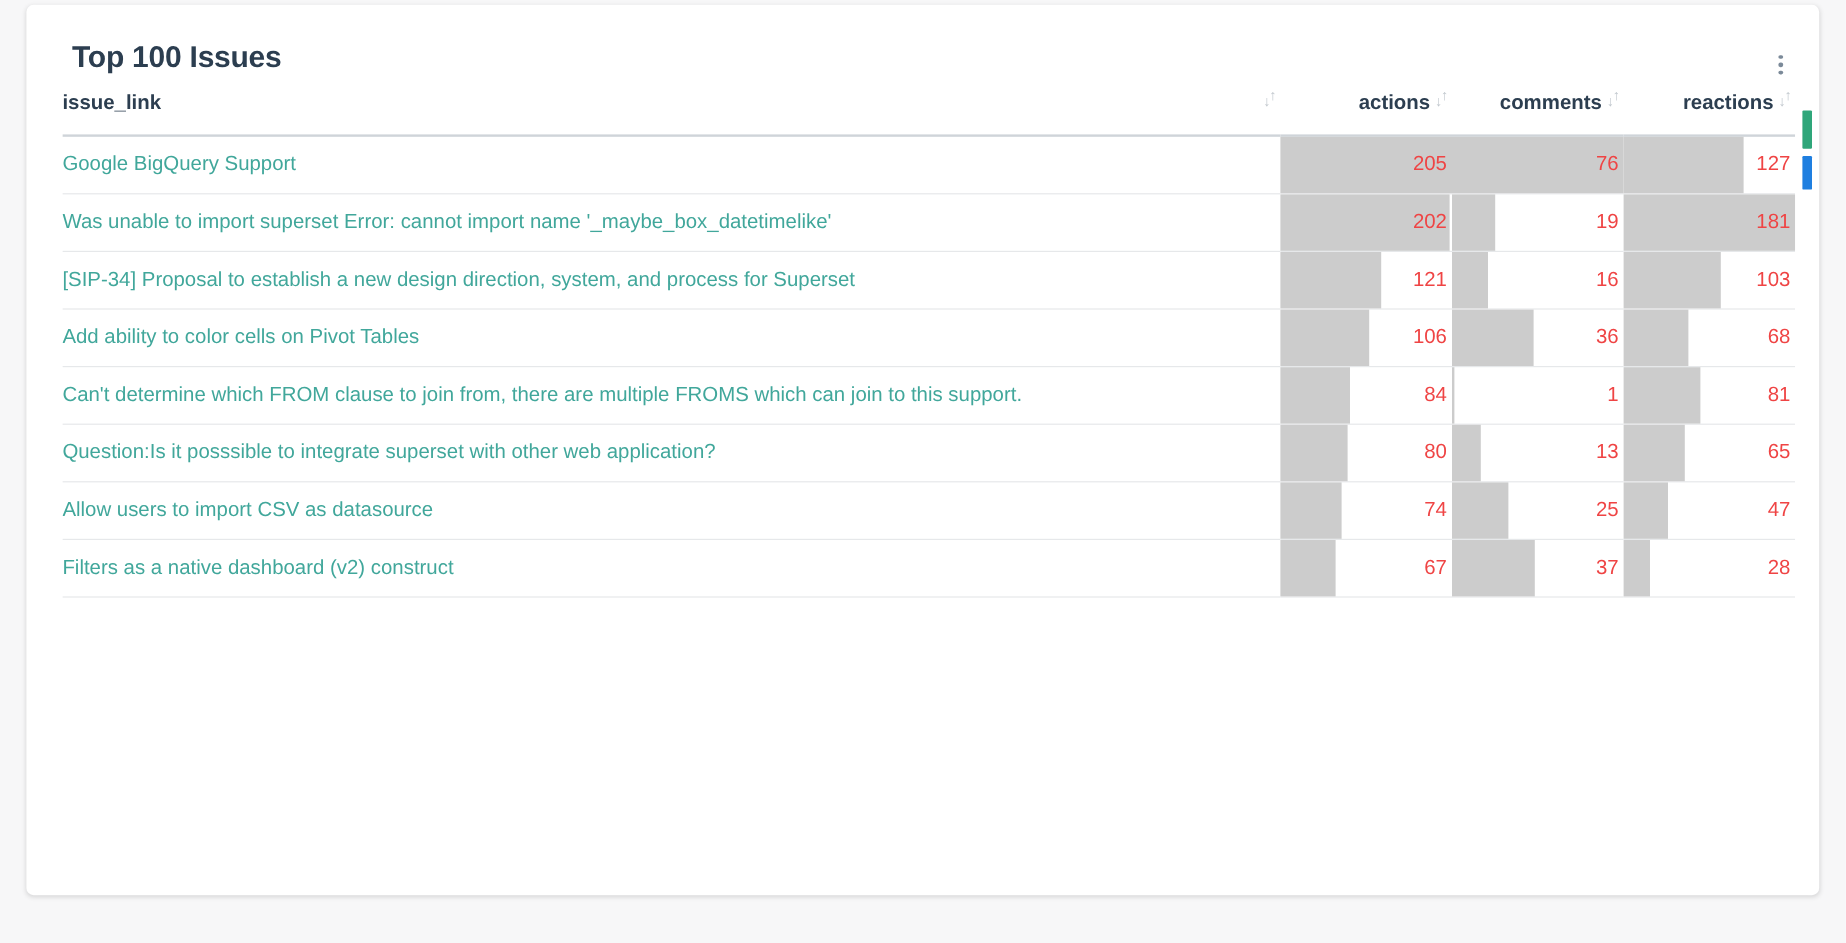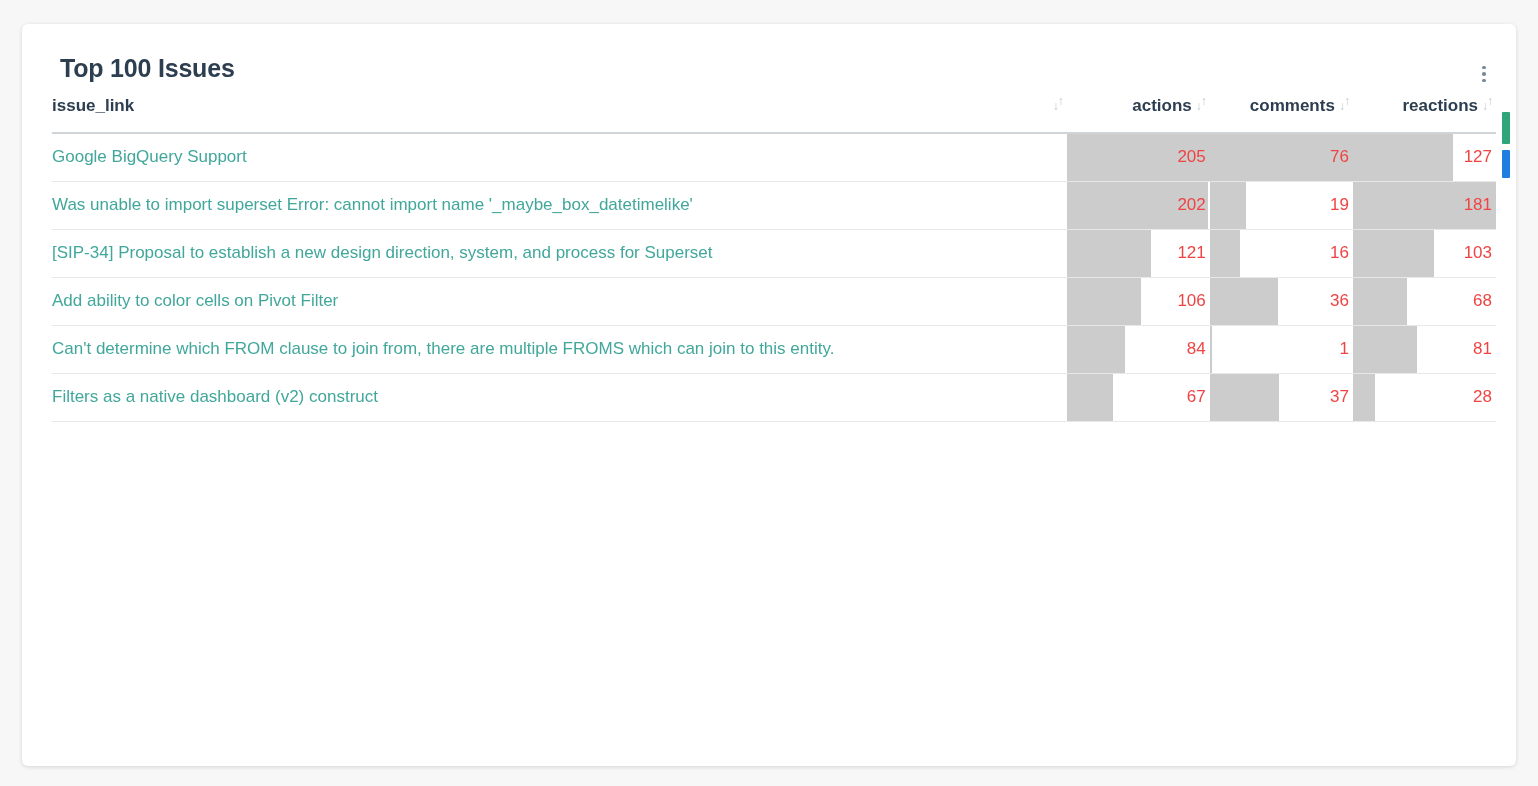--- a/index.html
+++ b/index.html
@@ -9,21 +9,21 @@
     font-family: "Liberation Sans", sans-serif;
   }
   body {
     width: 1538px;
     height: 786px;
     overflow: hidden;
   }
   .card {
     position: absolute;
     left: 22px;
-    top: 24px;
+    top: 4px;
     width: 1494px;
     height: 742px;
     background: #ffffff;
     border-radius: 6px;
     box-shadow: 0 1px 4px rgba(0,0,0,0.14);
     overflow: hidden;
   }
   .card-header {
     position: relative;
     height: 72px;
@@ -76,21 +76,21 @@
     color: #2c3e50;
     padding: 0 0 16px 0;
     vertical-align: bottom;
     border-bottom: 2px solid #cfd4d9;
     background: #fff;
   }
   th.col-link { text-align: left; padding-left: 8px; width: 1014px; }
   th.col-num  { text-align: right; width: 143px; padding-right: 6px;}
   .th-inner {
     display: flex;
-    align-items: center;
+    align-items: flex-start;
     gap: 4px;
   }
   .th-inner.right { justify-content: flex-end; }
   .sort-icon {
     display: inline-block;
     position: relative;
     width: 14px;
     height: 16px;
     color: #b9c0c7;
     font-size: 11px;
@@ -232,30 +232,42 @@
             <td class="num-cell"><div class="bar" style="width: 25%; background: rgb(204, 204, 204);"></div><span class="val">19</span></td>
             <td class="num-cell"><div class="bar" style="width: 100%; background: rgb(204, 204, 204);"></div><span class="val">181</span></td>
           </tr>
           <tr>
             <td class="link-cell"><a>[SIP-34] Proposal to establish a new design direction, system, and process for Superset</a></td>
             <td class="num-cell"><div class="bar" style="width: 59.0244%; background: rgb(204, 204, 204);"></div><span class="val">121</span></td>
             <td class="num-cell"><div class="bar" style="width: 21.0526%; background: rgb(204, 204, 204);"></div><span class="val">16</span></td>
             <td class="num-cell"><div class="bar" style="width: 56.9061%; background: rgb(204, 204, 204);"></div><span class="val">103</span></td>
           </tr>
           <tr>
-            <td class="link-cell"><a>Add ability to color cells on Pivot Filter</a></td>
+            <td class="link-cell"><a>Add ability to color cells on Pivot Tables</a></td>
             <td class="num-cell"><div class="bar" style="width: 51.7073%; background: rgb(204, 204, 204);"></div><span class="val">106</span></td>
             <td class="num-cell"><div class="bar" style="width: 47.3684%; background: rgb(204, 204, 204);"></div><span class="val">36</span></td>
             <td class="num-cell"><div class="bar" style="width: 37.5691%; background: rgb(204, 204, 204);"></div><span class="val">68</span></td>
           </tr>
           <tr>
-            <td class="link-cell"><a>Can't determine which FROM clause to join from, there are multiple FROMS which can join to this entity.</a></td>
+            <td class="link-cell"><a>Can't determine which FROM clause to join from, there are multiple FROMS which can join to this support.</a></td>
             <td class="num-cell"><div class="bar" style="width: 40.9756%; background: rgb(204, 204, 204);"></div><span class="val">84</span></td>
             <td class="num-cell"><div class="bar" style="width: 1.31579%; background: rgb(204, 204, 204);"></div><span class="val">1</span></td>
             <td class="num-cell"><div class="bar" style="width: 44.7514%; background: rgb(204, 204, 204);"></div><span class="val">81</span></td>
+          </tr>
+          <tr>
+            <td class="link-cell"><a>Question:Is it posssible to integrate superset with other web application?</a></td>
+            <td class="num-cell"><div class="bar" style="width: 39.0244%; background: rgb(204, 204, 204);"></div><span class="val">80</span></td>
+            <td class="num-cell"><div class="bar" style="width: 17.1053%; background: rgb(204, 204, 204);"></div><span class="val">13</span></td>
+            <td class="num-cell"><div class="bar" style="width: 35.9116%; background: rgb(204, 204, 204);"></div><span class="val">65</span></td>
+          </tr>
+          <tr>
+            <td class="link-cell"><a>Allow users to import CSV as datasource</a></td>
+            <td class="num-cell"><div class="bar" style="width: 36.0976%; background: rgb(204, 204, 204);"></div><span class="val">74</span></td>
+            <td class="num-cell"><div class="bar" style="width: 32.8947%; background: rgb(204, 204, 204);"></div><span class="val">25</span></td>
+            <td class="num-cell"><div class="bar" style="width: 25.9669%; background: rgb(204, 204, 204);"></div><span class="val">47</span></td>
           </tr>
           <tr>
             <td class="link-cell"><a>Filters as a native dashboard (v2) construct</a></td>
             <td class="num-cell"><div class="bar" style="width: 32.6829%; background: rgb(204, 204, 204);"></div><span class="val">67</span></td>
             <td class="num-cell"><div class="bar" style="width: 48.6842%; background: rgb(204, 204, 204);"></div><span class="val">37</span></td>
             <td class="num-cell"><div class="bar" style="width: 15.4696%; background: rgb(204, 204, 204);"></div><span class="val">28</span></td>
           </tr>
         </tbody>
     </table>
   </div>

